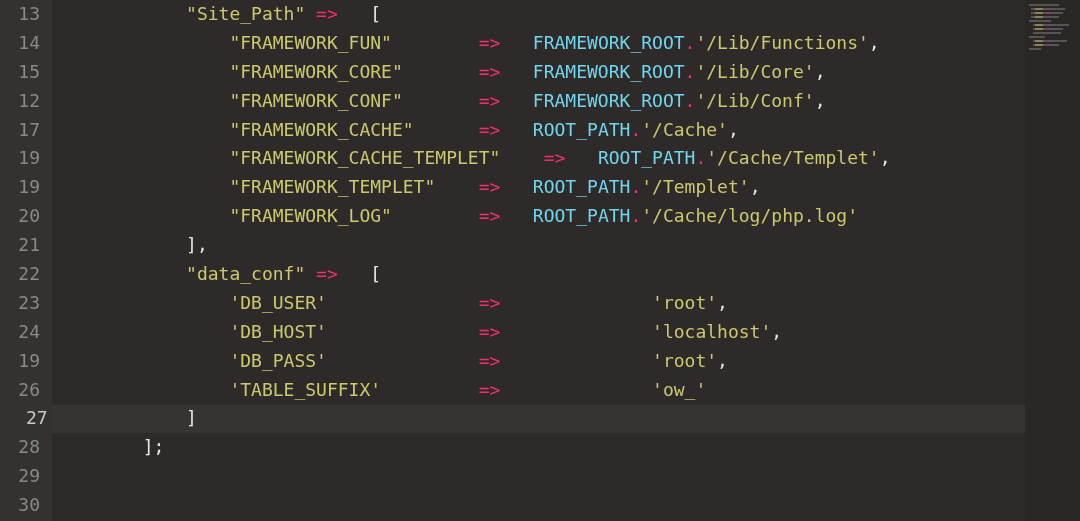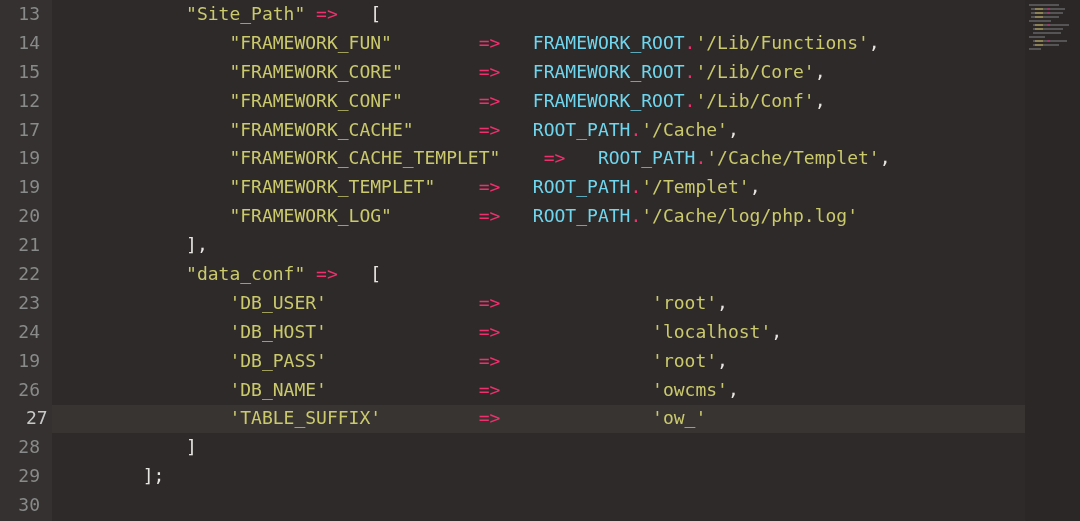--- a/index.html
+++ b/index.html
@@ -58,21 +58,20 @@
     <div class="ln"><span class="k-punc">                </span><span class="k-str">"FRAMEWORK_CONF"</span><span>       </span><span class="k-arrow">=&gt;</span><span>   </span><span class="k-const">FRAMEWORK_ROOT</span><span class="k-dot">.</span><span class="k-str">'/Lib/Conf'</span><span class="k-comma">,</span></div>
     <div class="ln"><span class="k-punc">                </span><span class="k-str">"FRAMEWORK_CACHE"</span><span>      </span><span class="k-arrow">=&gt;</span><span>   </span><span class="k-const">ROOT_PATH</span><span class="k-dot">.</span><span class="k-str">'/Cache'</span><span class="k-comma">,</span></div>
     <div class="ln"><span class="k-punc">                </span><span class="k-str">"FRAMEWORK_CACHE_TEMPLET"</span><span>    </span><span class="k-arrow">=&gt;</span><span>   </span><span class="k-const">ROOT_PATH</span><span class="k-dot">.</span><span class="k-str">'/Cache/Templet'</span><span class="k-comma">,</span></div>
     <div class="ln"><span class="k-punc">                </span><span class="k-str">"FRAMEWORK_TEMPLET"</span><span>    </span><span class="k-arrow">=&gt;</span><span>   </span><span class="k-const">ROOT_PATH</span><span class="k-dot">.</span><span class="k-str">'/Templet'</span><span class="k-comma">,</span></div>
     <div class="ln"><span class="k-punc">                </span><span class="k-str">"FRAMEWORK_LOG"</span><span>        </span><span class="k-arrow">=&gt;</span><span>   </span><span class="k-const">ROOT_PATH</span><span class="k-dot">.</span><span class="k-str">'/Cache/log/php.log'</span><span class="k-comma"></span></div>
     <div class="ln"><span class="k-punc">            ],</span></div>
     <div class="ln"><span class="k-punc">            </span><span class="k-str">"data_conf"</span><span class="k-punc"> </span><span class="k-arrow">=&gt;</span><span class="k-punc">   [</span></div>
     <div class="ln"><span>                </span><span class="k-str">'DB_USER'</span><span>              </span><span class="k-arrow">=&gt;</span><span>              </span><span class="k-str">'root'</span><span class="k-comma">,</span></div>
     <div class="ln"><span>                </span><span class="k-str">'DB_HOST'</span><span>              </span><span class="k-arrow">=&gt;</span><span>              </span><span class="k-str">'localhost'</span><span class="k-comma">,</span></div>
     <div class="ln"><span>                </span><span class="k-str">'DB_PASS'</span><span>              </span><span class="k-arrow">=&gt;</span><span>              </span><span class="k-str">'root'</span><span class="k-comma">,</span></div>
-    <div class="ln"><span>                </span><span class="k-str">'DB_NAME'</span><span>              </span><span class="k-arrow">=&gt;</span><span>              </span><span class="k-str">'owcms'</span><span class="k-comma">,</span></div>
     <div class="ln"><span>                </span><span class="k-str">'TABLE_SUFFIX'</span><span>         </span><span class="k-arrow">=&gt;</span><span>              </span><span class="k-str">'ow_'</span><span class="k-comma"></span></div>
     <div class="ln"><span class="k-punc">            ]</span></div>
     <div class="ln"><span class="k-punc">        ];</span></div>
     <div class="ln"></div>
   </div>
 
   <div class="minimap">
     <svg width="55" height="521">
       <g fill="#555">
         <rect x="4" y="4" width="30" height="2"></rect>

